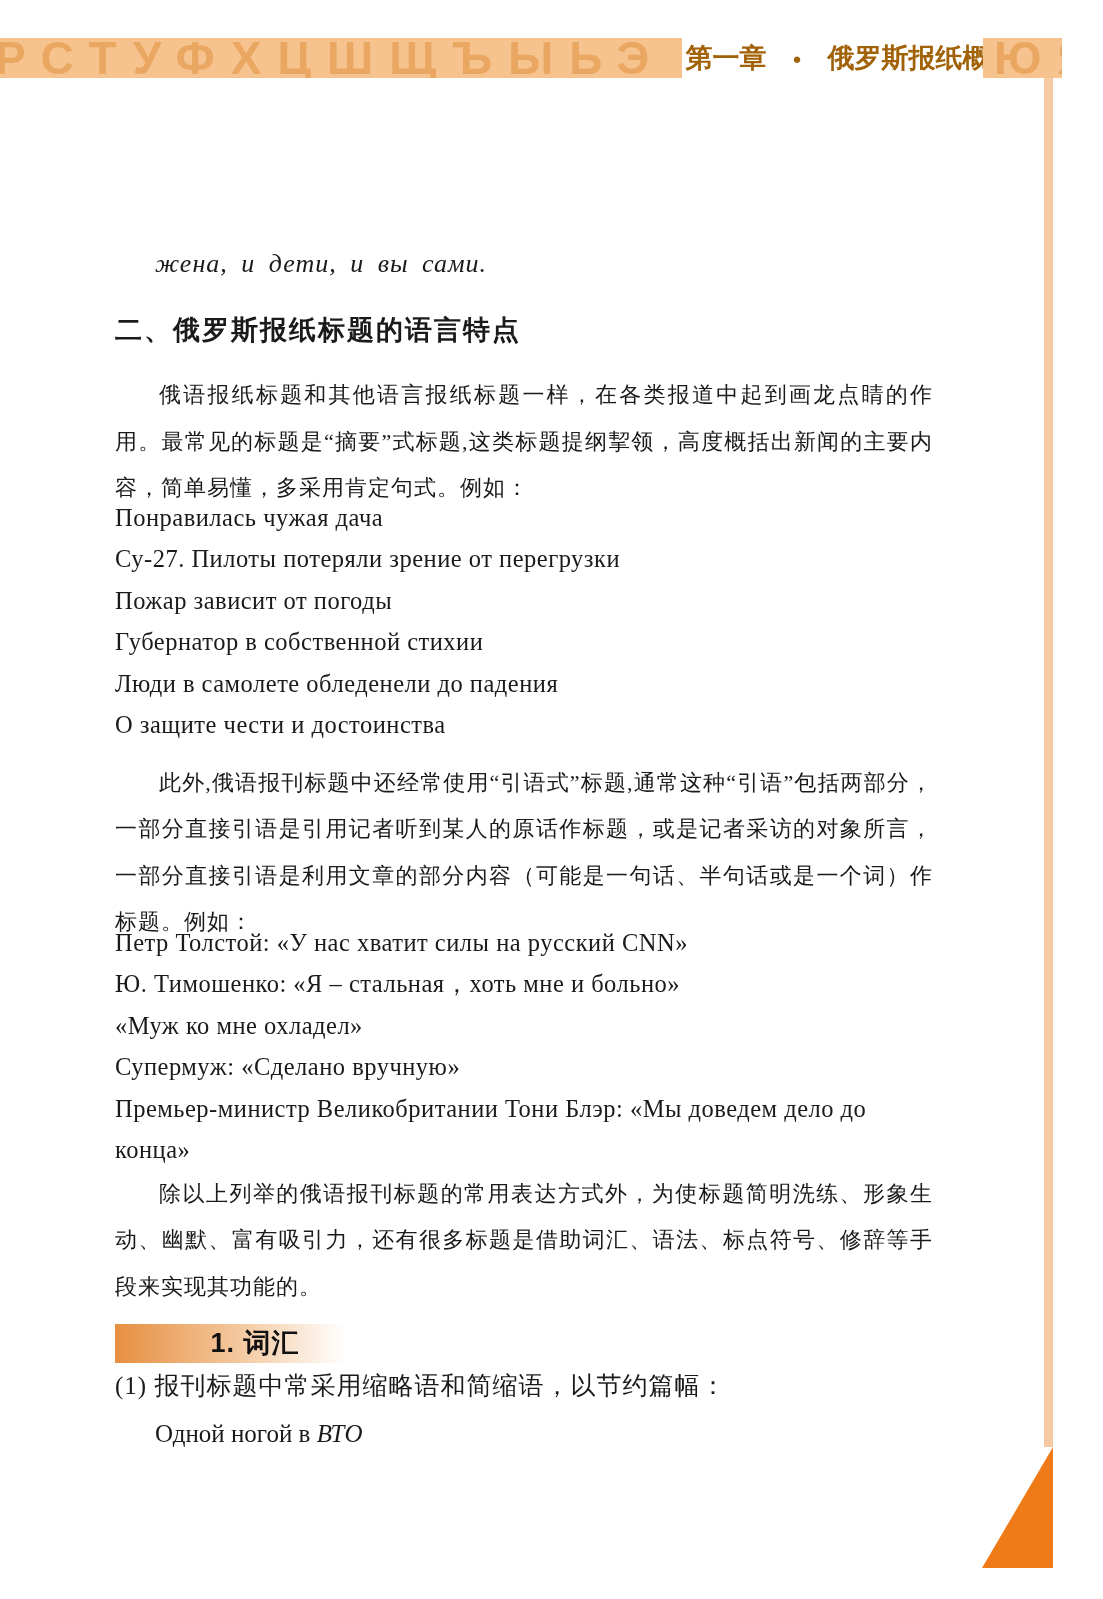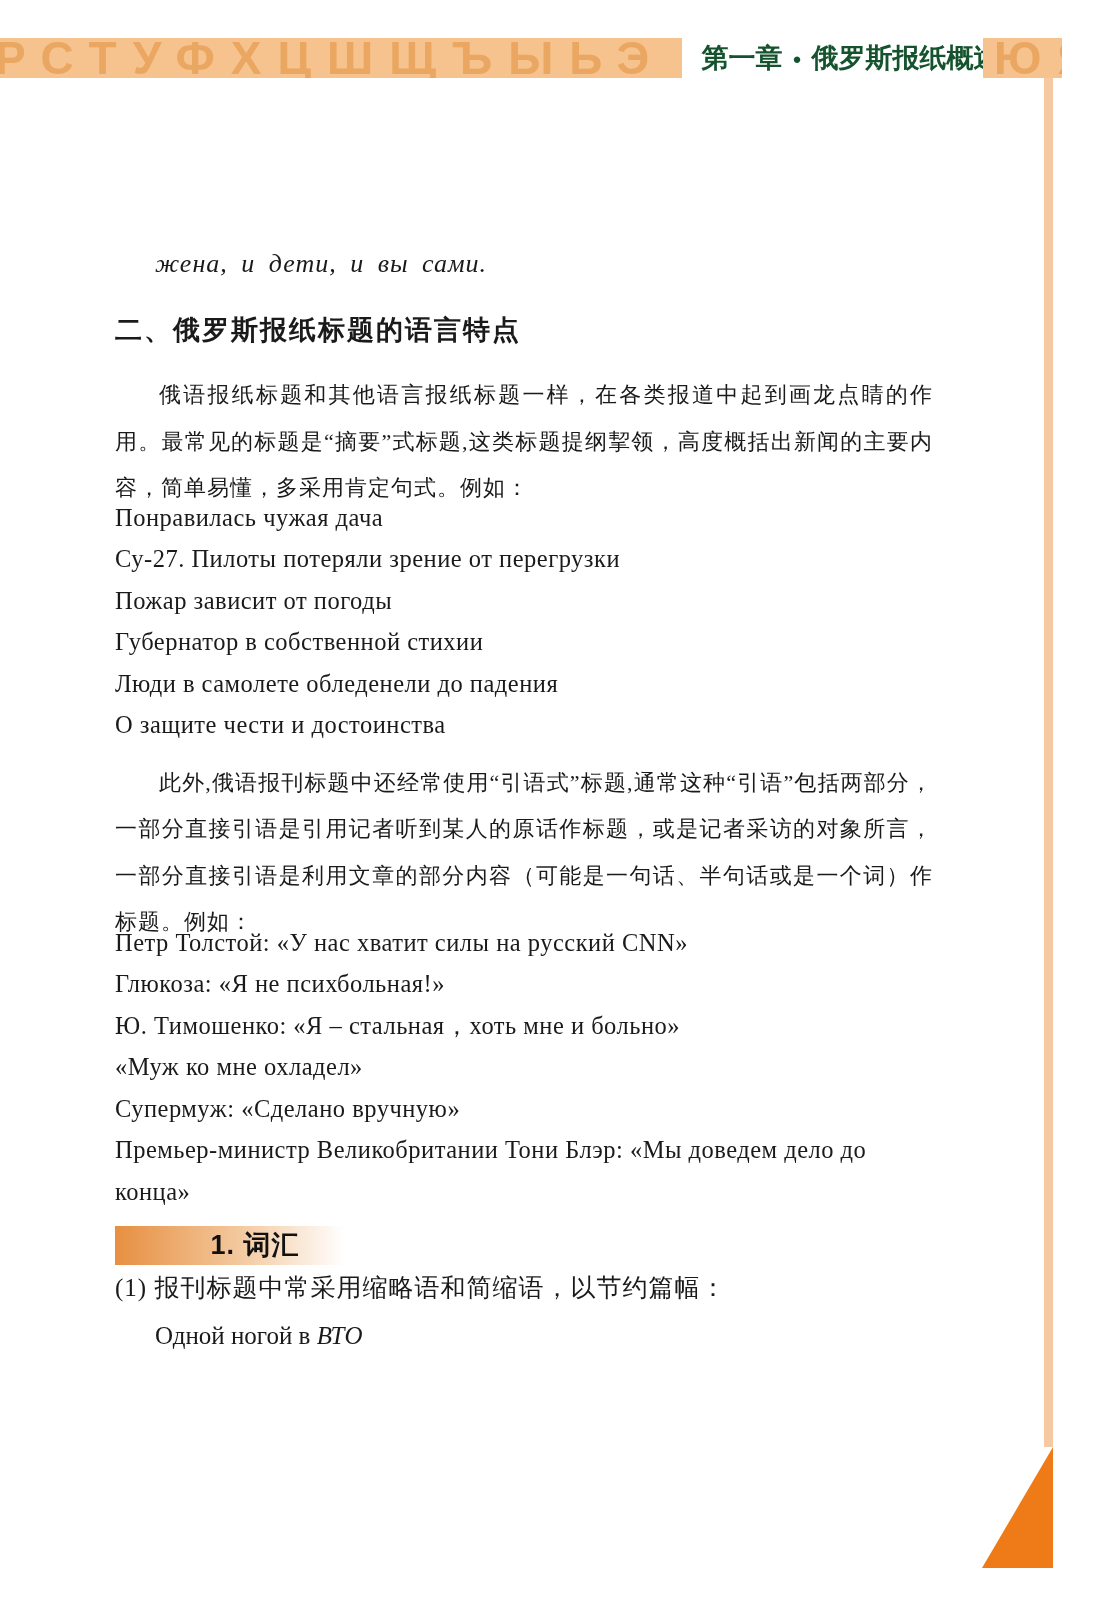--- a/index.html
+++ b/index.html
@@ -14,22 +14,22 @@
   .band-left{left:0;width:673px;}
   .band-right{left:983px;width:70px;}
   .band-letters{
     font-family:"Liberation Sans",sans-serif;font-weight:bold;
     font-size:46px;line-height:40px;letter-spacing:16px;color:#eaa761;
     white-space:nowrap;display:block;margin-left:-14px;
   }
   .band-right .band-letters{margin-left:2px;}
   .chapter-title{
     position:absolute;left:673px;top:38px;width:356px;height:40px;
-    display:flex;align-items:center;justify-content:center;gap:10px;
-    color:#14532d;font-family:"Liberation Sans",sans-serif;font-weight:bold;
+    display:flex;align-items:center;justify-content:center;gap:26px;
+    color:#a16207;font-family:"Liberation Sans",sans-serif;font-weight:bold;
     font-size:27px;white-space:nowrap;
   }
   .chapter-title .bullet{font-size:15px;line-height:1;}
   
   .side-stripe{
     position:absolute;left:1044px;top:78px;width:9px;height:1369px;
     background:#f5c9a2;
   }
   .corner-triangle{
     position:absolute;left:982px;top:1447px;width:71px;height:121px;
@@ -117,27 +117,27 @@
     <div class="ru-line">Пожар зависит от погоды</div>
     <div class="ru-line">Губернатор в собственной стихии</div>
     <div class="ru-line">Люди в самолете обледенели до падения</div>
     <div class="ru-line">О защите чести и достоинства</div>
   </div>
 
   <p class="cn-para p2">此外,俄语报刊标题中还经常使用“引语式”标题,通常这种“引语”包括两部分，一部分直接引语是引用记者听到某人的原话作标题，或是记者采访的对象所言，一部分直接引语是利用文章的部分内容（可能是一句话、半句话或是一个词）作标题。例如：</p>
 
   <div class="ru-group ru-group-2">
     <div class="ru-line">Петр Толстой:  «У нас хватит силы на русский CNN»</div>
-    <div class="ru-line">Глюкоза:  «Я не психбольная!»</div>
     <div class="ru-line">Ю. Тимошенко:  «Я – стальная，хоть мне и больно»</div>
     <div class="ru-line">«Муж ко мне охладел»</div>
     <div class="ru-line">Супермуж:  «Сделано вручную»</div>
     <div class="ru-line">Премьер-министр Великобритании Тони Блэр:  «Мы доведем дело до конца»</div>
   </div>
 
+  <p class="cn-para p3">除以上列举的俄语报刊标题的常用表达方式外，为使标题简明洗练、形象生动、幽默、富有吸引力，还有很多标题是借助词汇、语法、标点符号、修辞等手段来实现其功能的。</p>
 
   <div class="sub-heading">1. 词汇</div>
 
   <div class="item-line">(1) 报刊标题中常采用缩略语和简缩语，以节约篇幅：</div>
 
   <div class="item-example">
     <span>Одной ногой в </span><span class="term">ВТО</span>
   </div>
 
 </div>

